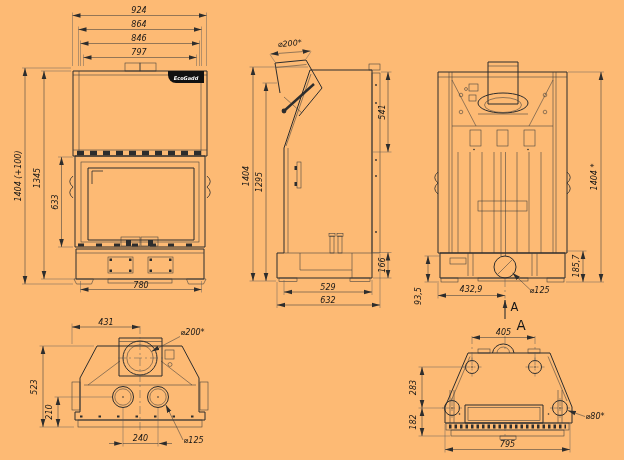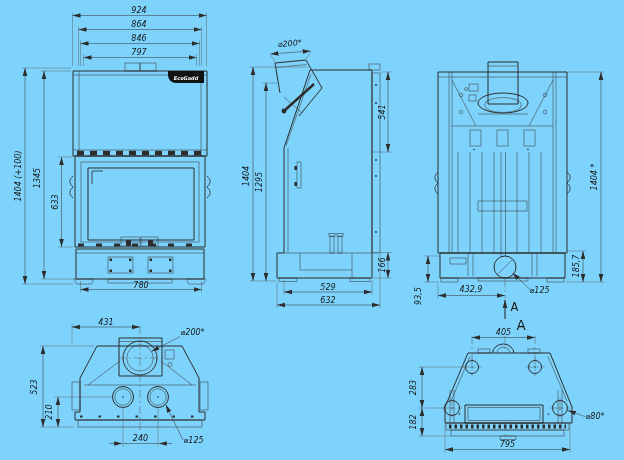--- a/index.html
+++ b/index.html
@@ -1,16 +1,16 @@
 <!DOCTYPE html>
 <html><head>
 <meta charset="utf-8">
 <style>
   html,body{margin:0;padding:0;background:#fff}
-  .canvas{position:relative;width:624px;height:460px;background:#7dd3fc;overflow:hidden;
+  .canvas{position:relative;width:624px;height:460px;background:#fdba74;overflow:hidden;
           font-family:"DejaVu Sans",sans-serif}
   svg{display:block}
   svg text{user-select:none}
   .ol{fill:none;stroke:#2d2d2d;stroke-width:1;stroke-linejoin:round}
   .tn{fill:none;stroke:#3b3b3b;stroke-width:.55}
   .wt{fill:none;stroke:#2d2d2d;stroke-width:.8}
   .fl{fill:#2d2d2d;stroke:none}
   .dl{fill:none;stroke:#3d3d3d;stroke-width:.55}
   .ex{fill:none;stroke:#5a5a5a;stroke-width:.45}
   .cl{fill:none;stroke:#5a5a5a;stroke-width:.5;stroke-dasharray:8 3 2 3}

